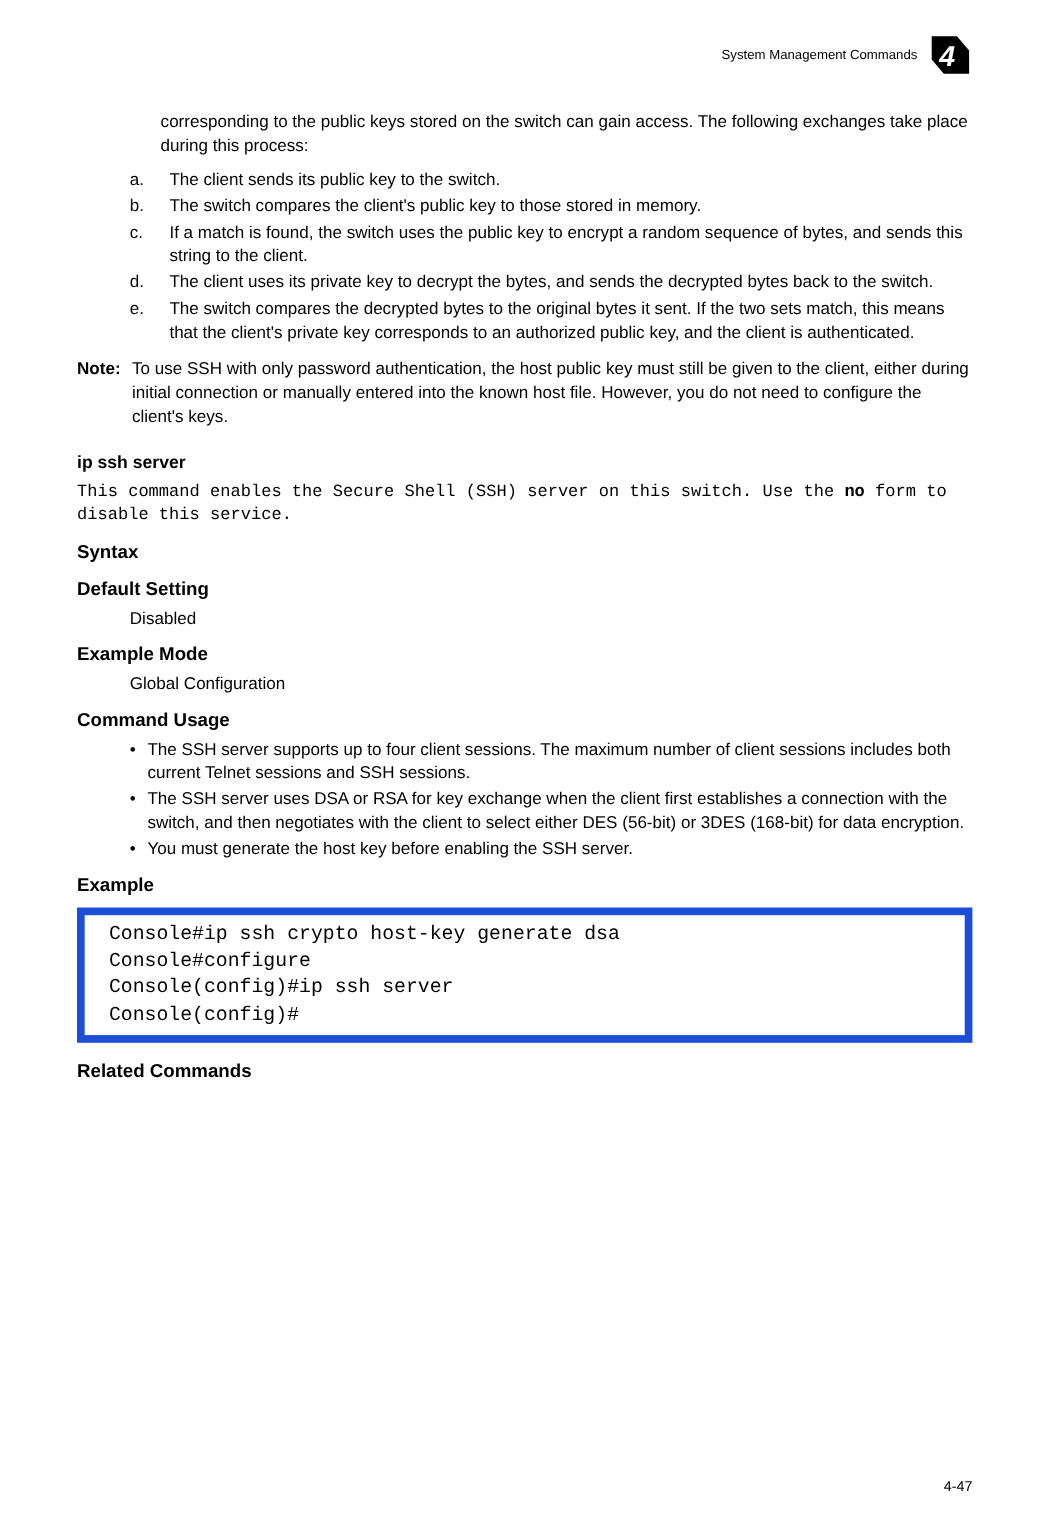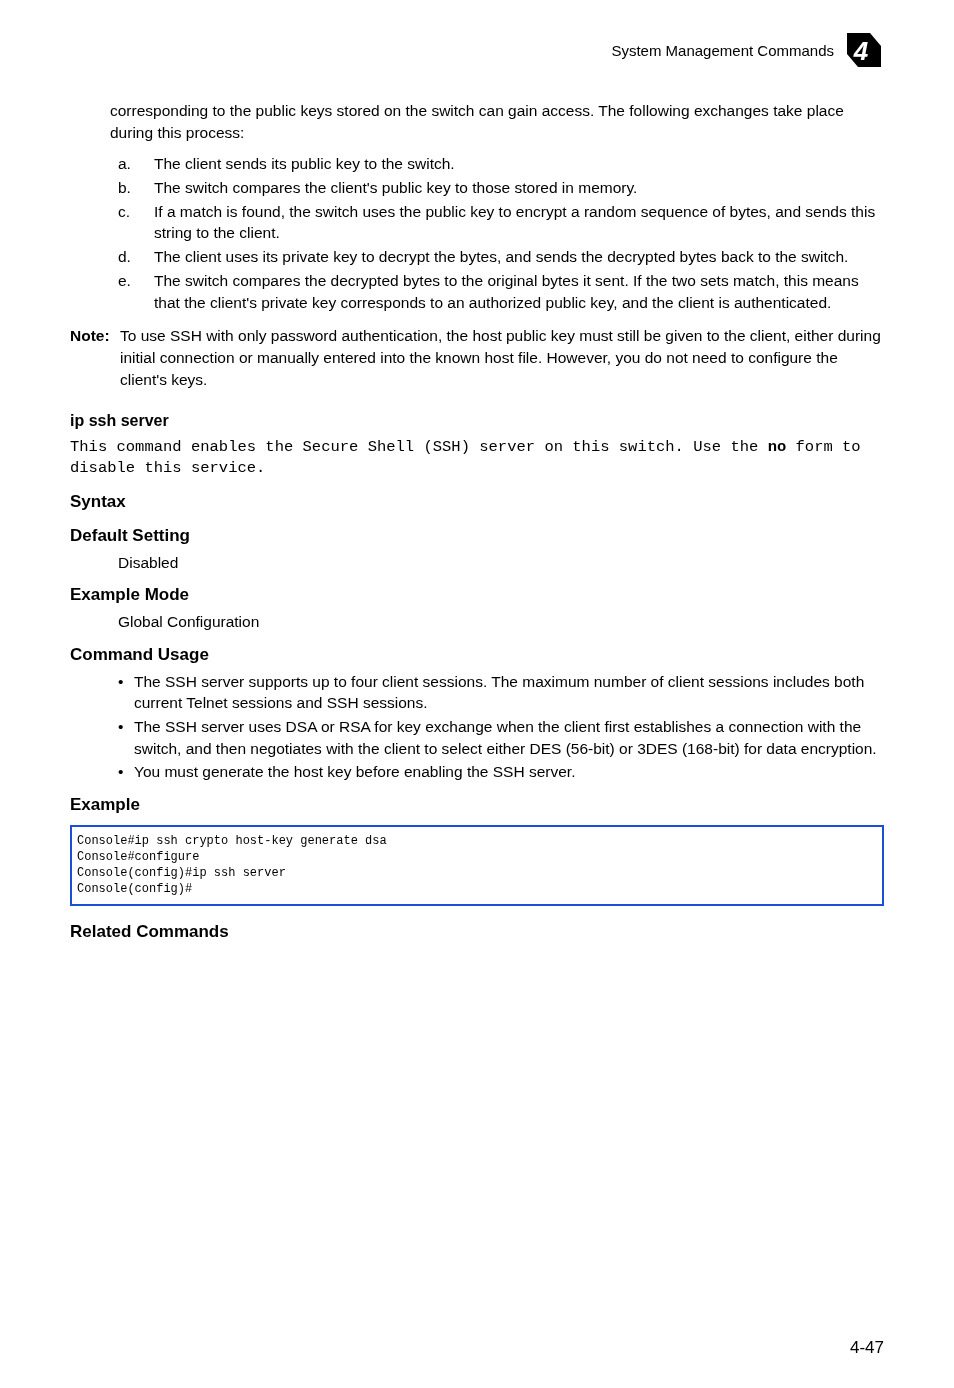--- a/index.html
+++ b/index.html
@@ -18,21 +18,21 @@
     }
     .header-right {
       position: absolute;
       top: 30px;
       right: 70px;
       display: flex;
       align-items: center;
       gap: 10px;
     }
     .header-text {
-      font-size: 15px;
+      font-size: 12px;
       color: #000;
     }
     .chapter-icon {
       display: flex;
       align-items: center;
       justify-content: center;
       width: 40px;
       height: 40px;
       position: relative;
     }
@@ -40,21 +40,21 @@
       width: 40px;
       height: 40px;
     }
     .content {
       margin-top: 60px;
       font-size: 15.5px;
       line-height: 1.4;
     }
     .para {
       margin-bottom: 10px;
-      margin-left: 40px;
+      margin-left: 76px;
     }
     .ordered-list {
       margin-left: 48px;
       margin-bottom: 12px;
     }
     .ordered-list .item {
       display: flex;
       margin-bottom: 2px;
     }
     .ordered-list .marker {
@@ -101,34 +101,34 @@
       margin-bottom: 10px;
     }
     .bullet-list .bullet-item {
       display: flex;
       margin-bottom: 2px;
     }
     .bullet-marker {
       min-width: 16px;
     }
     .code-block {
-      border: 2px solid #1d4ed8;
-      padding: 6px 5px;
+      border: 7px solid #1d4ed8;
+      padding: 6px 22px;
       font-family: "Courier New", Courier, monospace;
-      font-size: 12px;
+      font-size: 18px;
       margin-top: 8px;
       margin-bottom: 14px;
       white-space: pre;
       line-height: 1.35;
     }
     .page-number {
       position: absolute;
       bottom: 30px;
       right: 70px;
-      font-size: 17px;
+      font-size: 13px;
     }
     .bold {
       font-weight: bold;
     }
   </style>
 </head>
 <body>
 
 <div class="header-right">
   <span class="header-text">System Management Commands</span>

